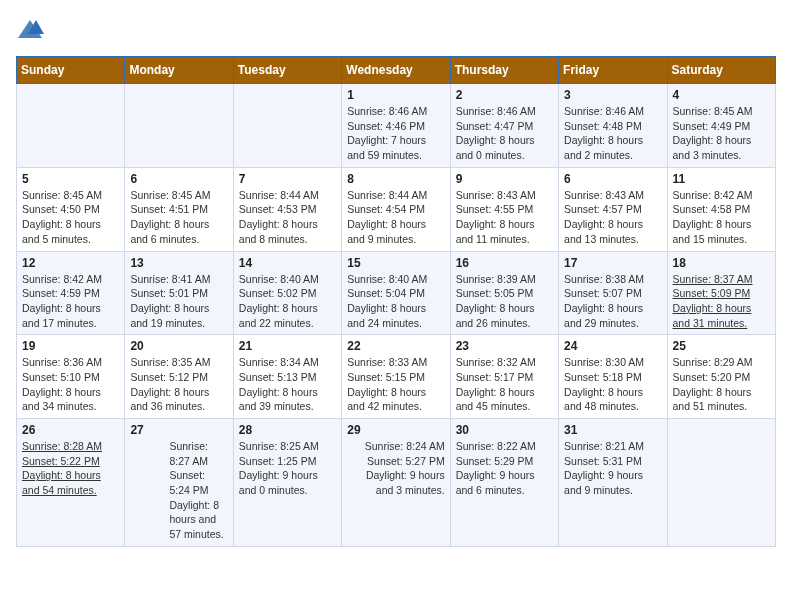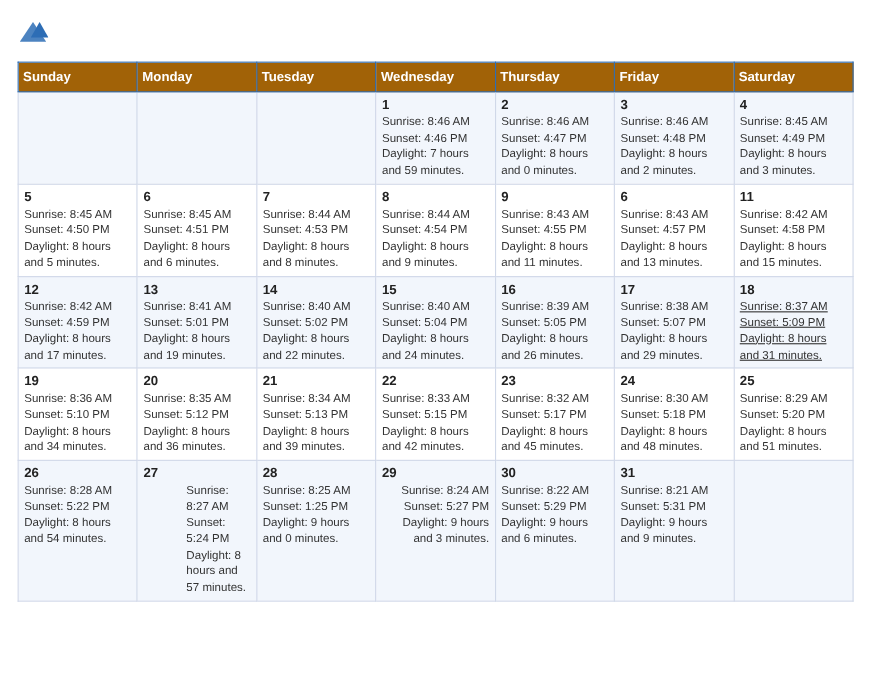--- a/index.html
+++ b/index.html
@@ -280,21 +280,21 @@
         <td>
           <div class="day-number">25</div>
           <div class="day-info" style="white-space: pre-line;">Sunrise: 8:29 AM
 Sunset: 5:20 PM
 Daylight: 8 hours and 51 minutes.</div>
         </td>
       </tr>
       <tr>
         <td>
           <div class="day-number">26</div>
-          <div class="day-info" style="white-space: pre-line;">Sunrise: 8:28 AM
+          <div class="day-info" style="white-space: pre-line; text-decoration: underline;">Sunrise: 8:28 AM
 Sunset: 5:22 PM
 Daylight: 8 hours and 54 minutes.</div>
         </td>
         <td>
           <div class="day-number">27</div>
           <div class="day-info" style="white-space: pre-line; margin-left: 39px;">Sunrise: 8:27 AM
 Sunset: 5:24 PM
 Daylight: 8 hours and 57 minutes.</div>
         </td>
         <td>

